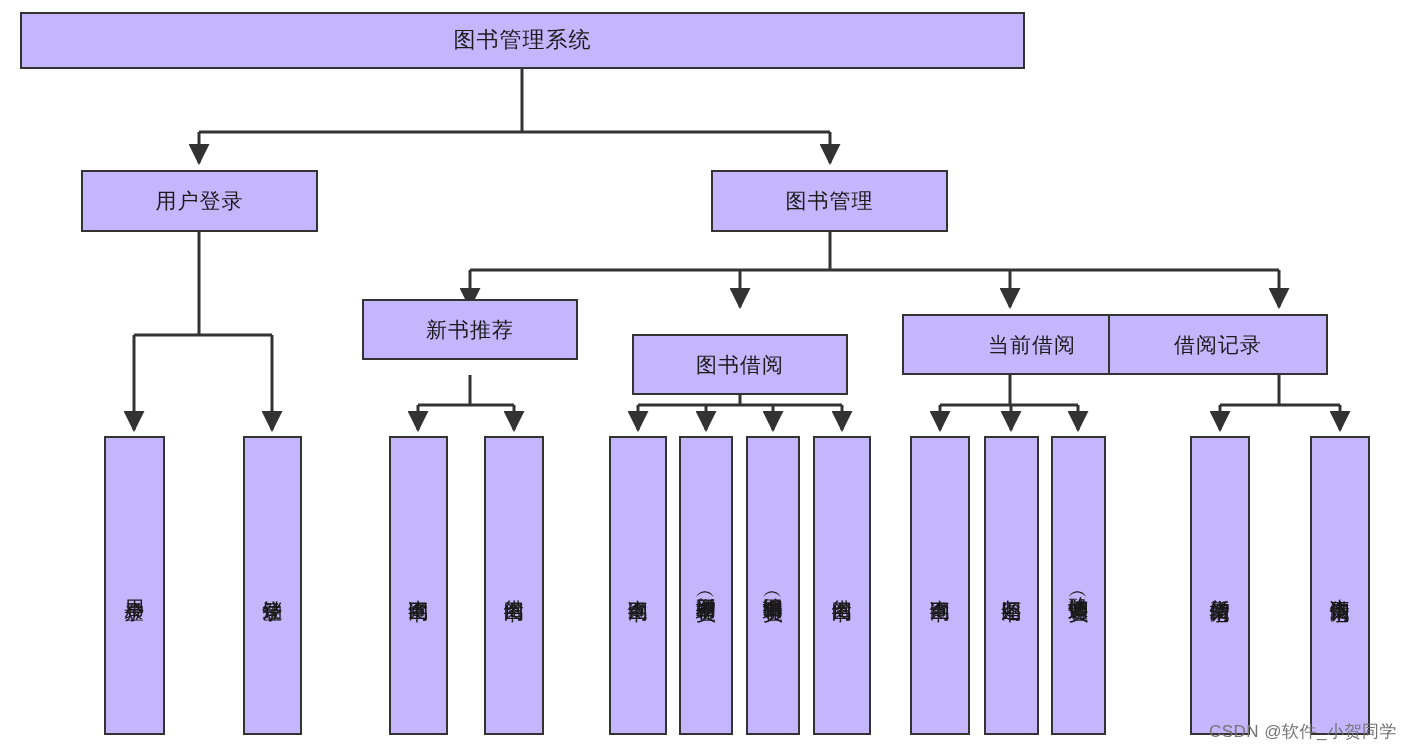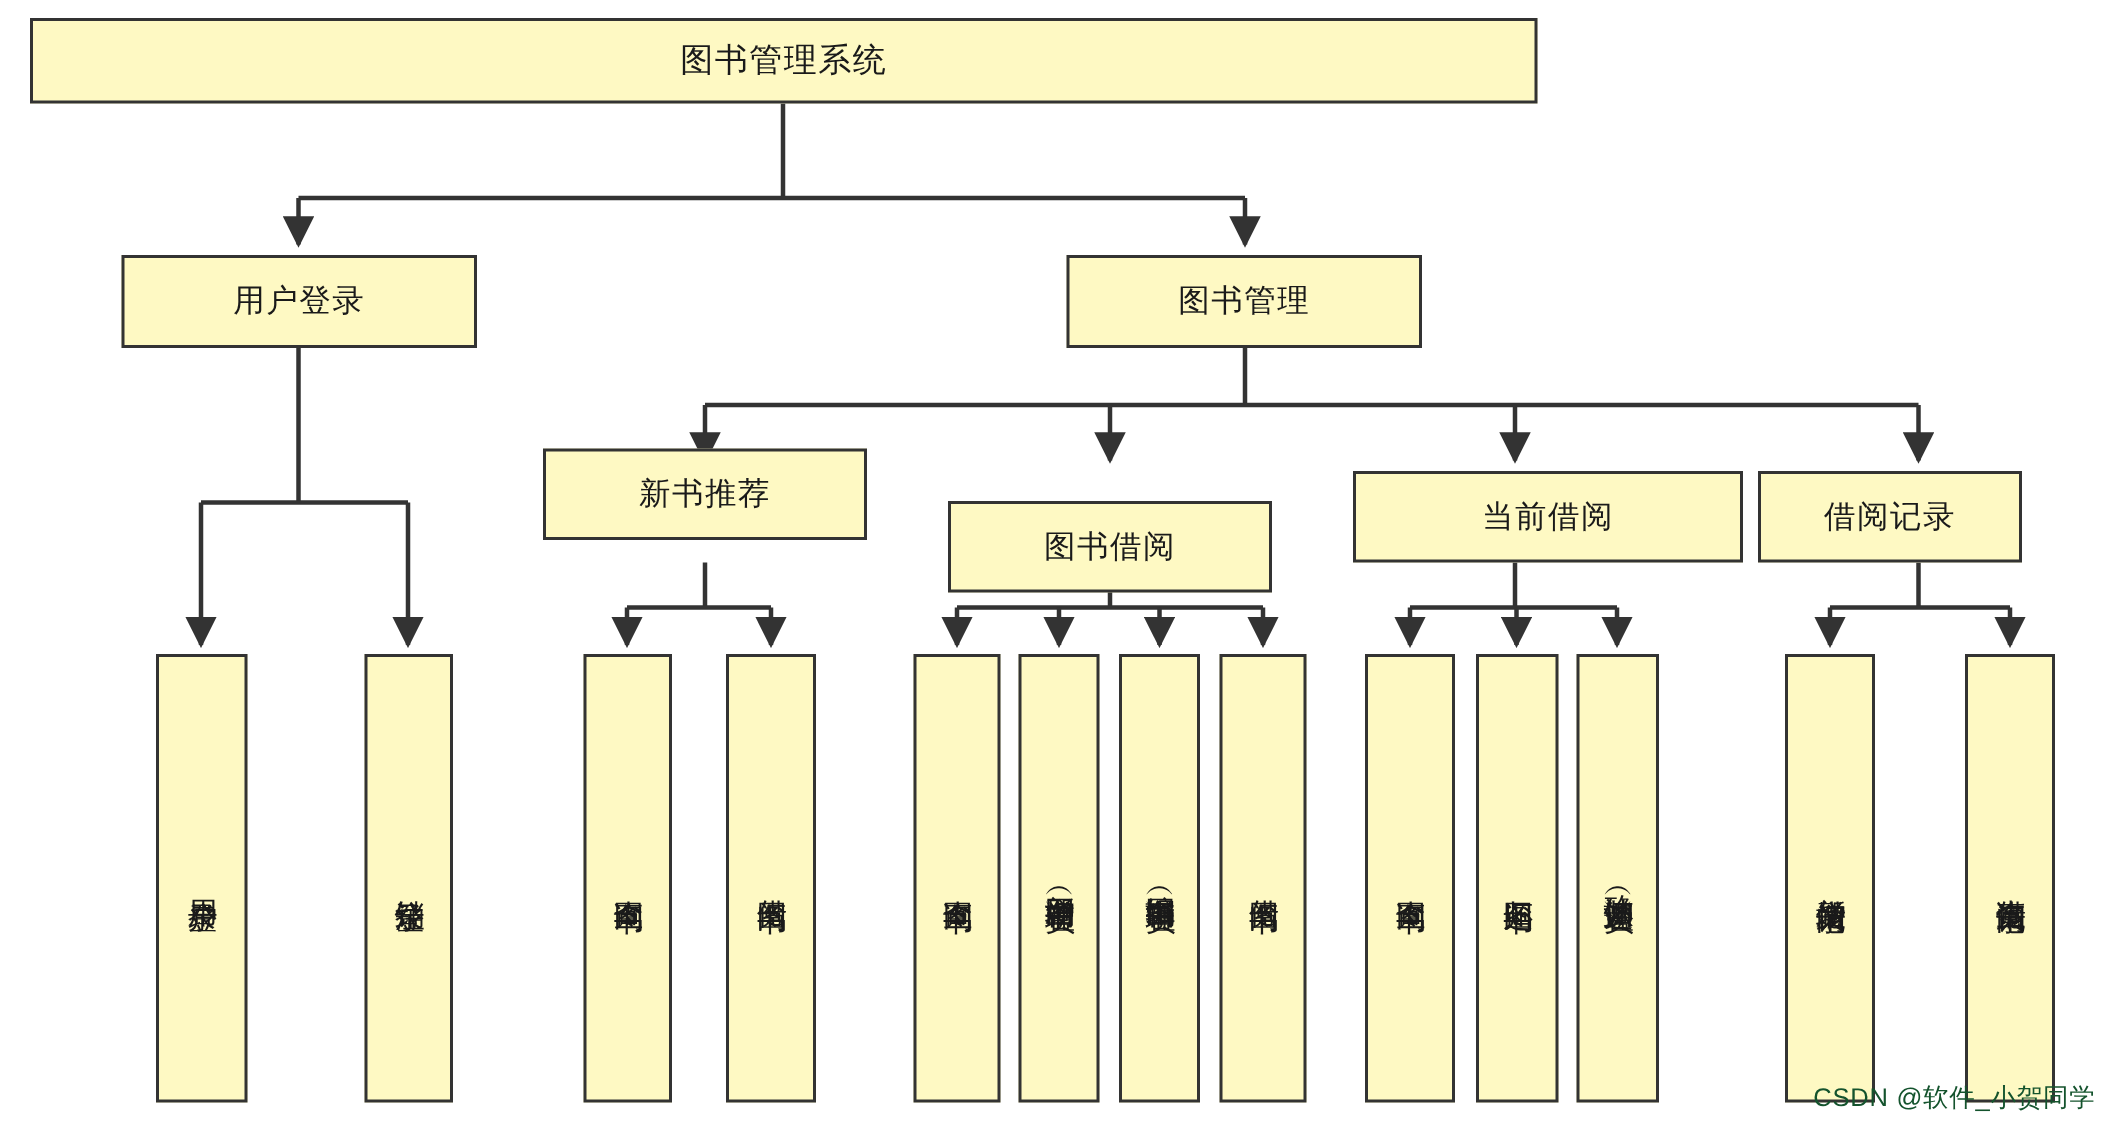--- a/index.html
+++ b/index.html
@@ -21,21 +21,21 @@
   #diagram-svg {
     position: absolute;
     left: 0;
     top: 0;
     width: 1405px;
     height: 747px;
   }
   .node {
     position: absolute;
     box-sizing: border-box;
-    background: #fef9c3;
+    background: #c4b5fd;
     border: 2.5px solid #333333;
     display: flex;
     align-items: center;
     justify-content: center;
     color: #1a1a1a;
     text-align: center;
   }
   .node-h {
     font-size: 21px;
     letter-spacing: 1px;
@@ -49,21 +49,21 @@
     text-orientation: upright;
     padding: 6px 0;
     white-space: pre-wrap;
   }
   .node-root { font-size: 22px; }
   .watermark {
     position: absolute;
     right: 8px;
     bottom: 4px;
     font-size: 17px;
-    color: #14532d;
+    color: #737373;
     letter-spacing: 0.5px;
     white-space: nowrap;
     user-select: none;
   }
 </style>
 </head>
 <body>
 
 <div id="canvas">
 
@@ -130,21 +130,21 @@
 
   <div class="node node-h" style="left:362px; top:299px; width:216px; height:61px;">
     <span>新书推荐</span>
   </div>
   <div class="node node-h" style="left:632px; top:314px; width:216px; height:61px;margin-top:20px;">
     <span>图书借阅</span>
   </div>
   <div class="node node-h" style="left:902px; top:314px; width:260px; height:61px;">
     <span>当前借阅</span>
   </div>
-  <div class="node node-h" style="left:1172px; top:314px; width:176px; height:61px;">
+  <div class="node node-h" style="left:1108px; top:314px; width:220px; height:61px;">
     <span>借阅记录</span>
   </div>
 
   <div class="node node-v" style="left:104px; top:436px; width:61px; height:299px;">
     <span>用户登录</span>
   </div>
   <div class="node node-v" style="left:243px; top:436px; width:59px; height:299px;">
     <span>注销登录</span>
   </div>
   <div class="node node-v" style="left:389px; top:436px; width:59px; height:299px;">

